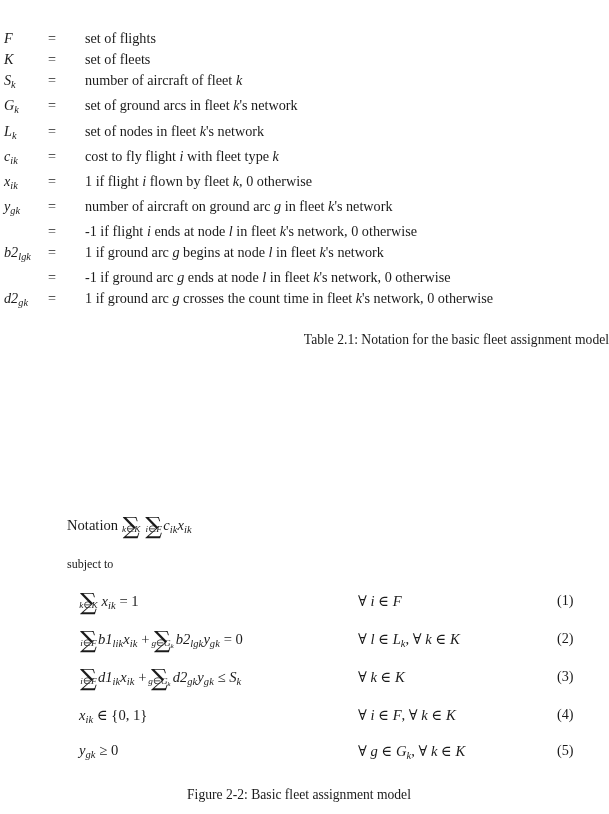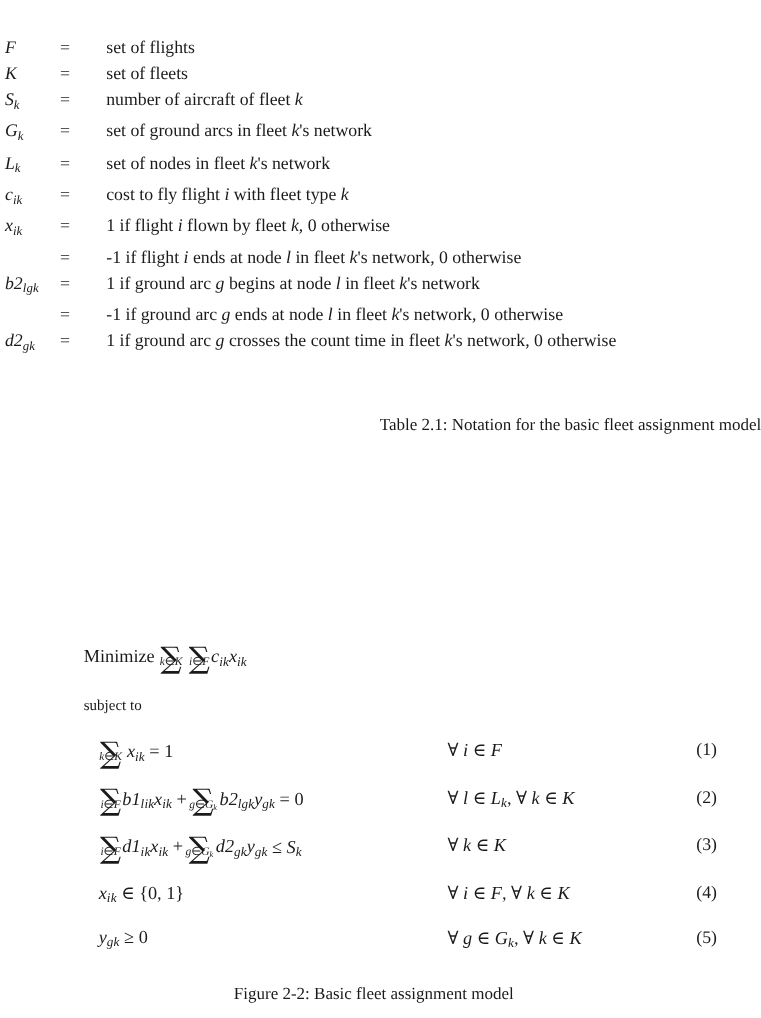--- a/index.html
+++ b/index.html
@@ -205,20 +205,25 @@
         <td class="col-eq">=</td>
         <td class="col-desc">cost to fly flight <i class="m">i</i> with fleet type <i class="m">k</i></td>
       </tr>
 
       <tr>
         <td class="col-sym"><i class="m">x</i><span class="sub">ik</span></td>
         <td class="col-eq">=</td>
         <td class="col-desc">1 if flight <i class="m">i</i> flown by fleet <i class="m">k</i>, 0 otherwise</td>
       </tr>
 
+      <tr>
+        <td class="col-sym"><i class="m">y</i><span class="sub">gk</span></td>
+        <td class="col-eq">=</td>
+        <td class="col-desc">number of aircraft on ground arc <i class="m">g</i> in fleet <i class="m">k</i>'s network</td>
+      </tr>
 
 
       <tr>
         <td class="col-sym"></td>
         <td class="col-eq">=</td>
         <td class="col-desc">-1 if flight <i class="m">i</i> ends at node <i class="m">l</i> in fleet <i class="m">k</i>'s network, 0 otherwise</td>
       </tr>
 
       <tr>
         <td class="col-sym"><i class="m">b2</i><span class="sub">lgk</span></td>
@@ -240,21 +245,21 @@
       </tr>
 
     </tbody>
   </table>
 
   <div class="table-caption">Table 2.1: Notation for the basic fleet assignment model</div>
 
   <div class="model">
 
     <div class="objective">
-      <span>Minimize</span>
+      <span>Notation</span>
       <span class="bigop">
         <span class="glyph">∑</span>
         <span class="lim"><i class="m">k</i><span class="op">∈</span><i class="m">K</i></span>
       </span>
       <span class="bigop">
         <span class="glyph">∑</span>
         <span class="lim"><i class="m">i</i><span class="op">∈</span><i class="m">F</i></span>
       </span><i class="m">c</i><span class="sub">ik</span><i class="m">x</i><span class="sub">ik</span>
     </div>
 

